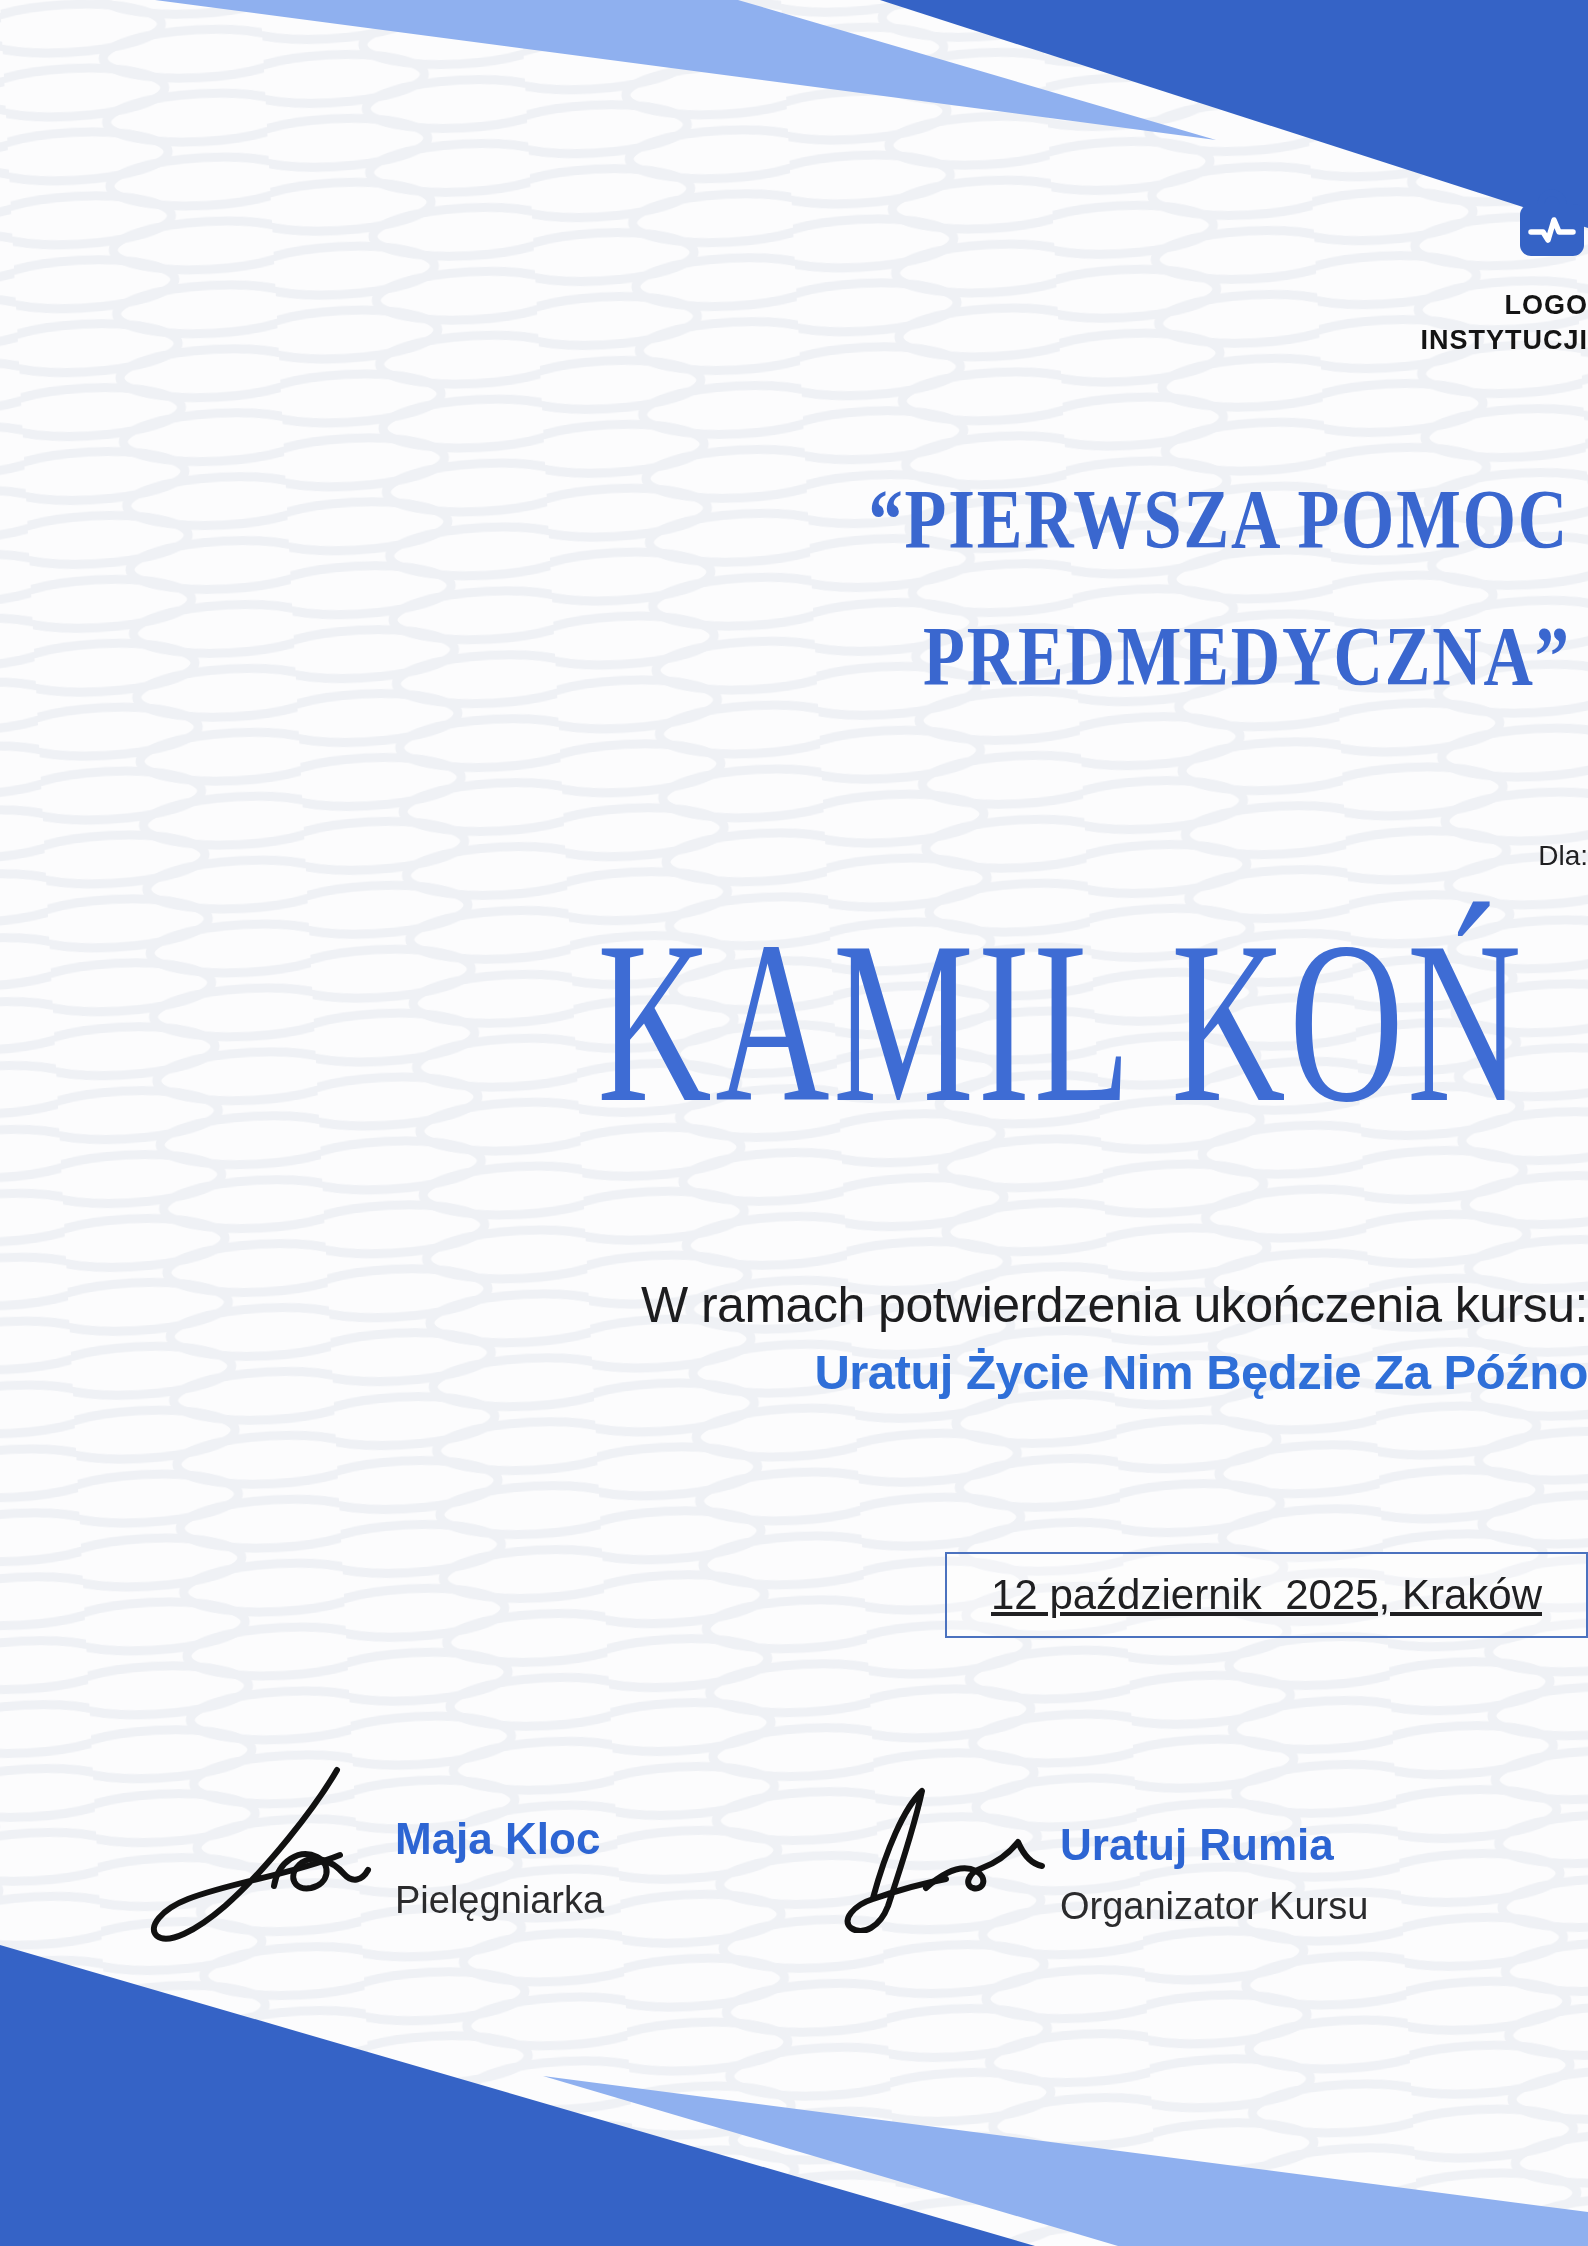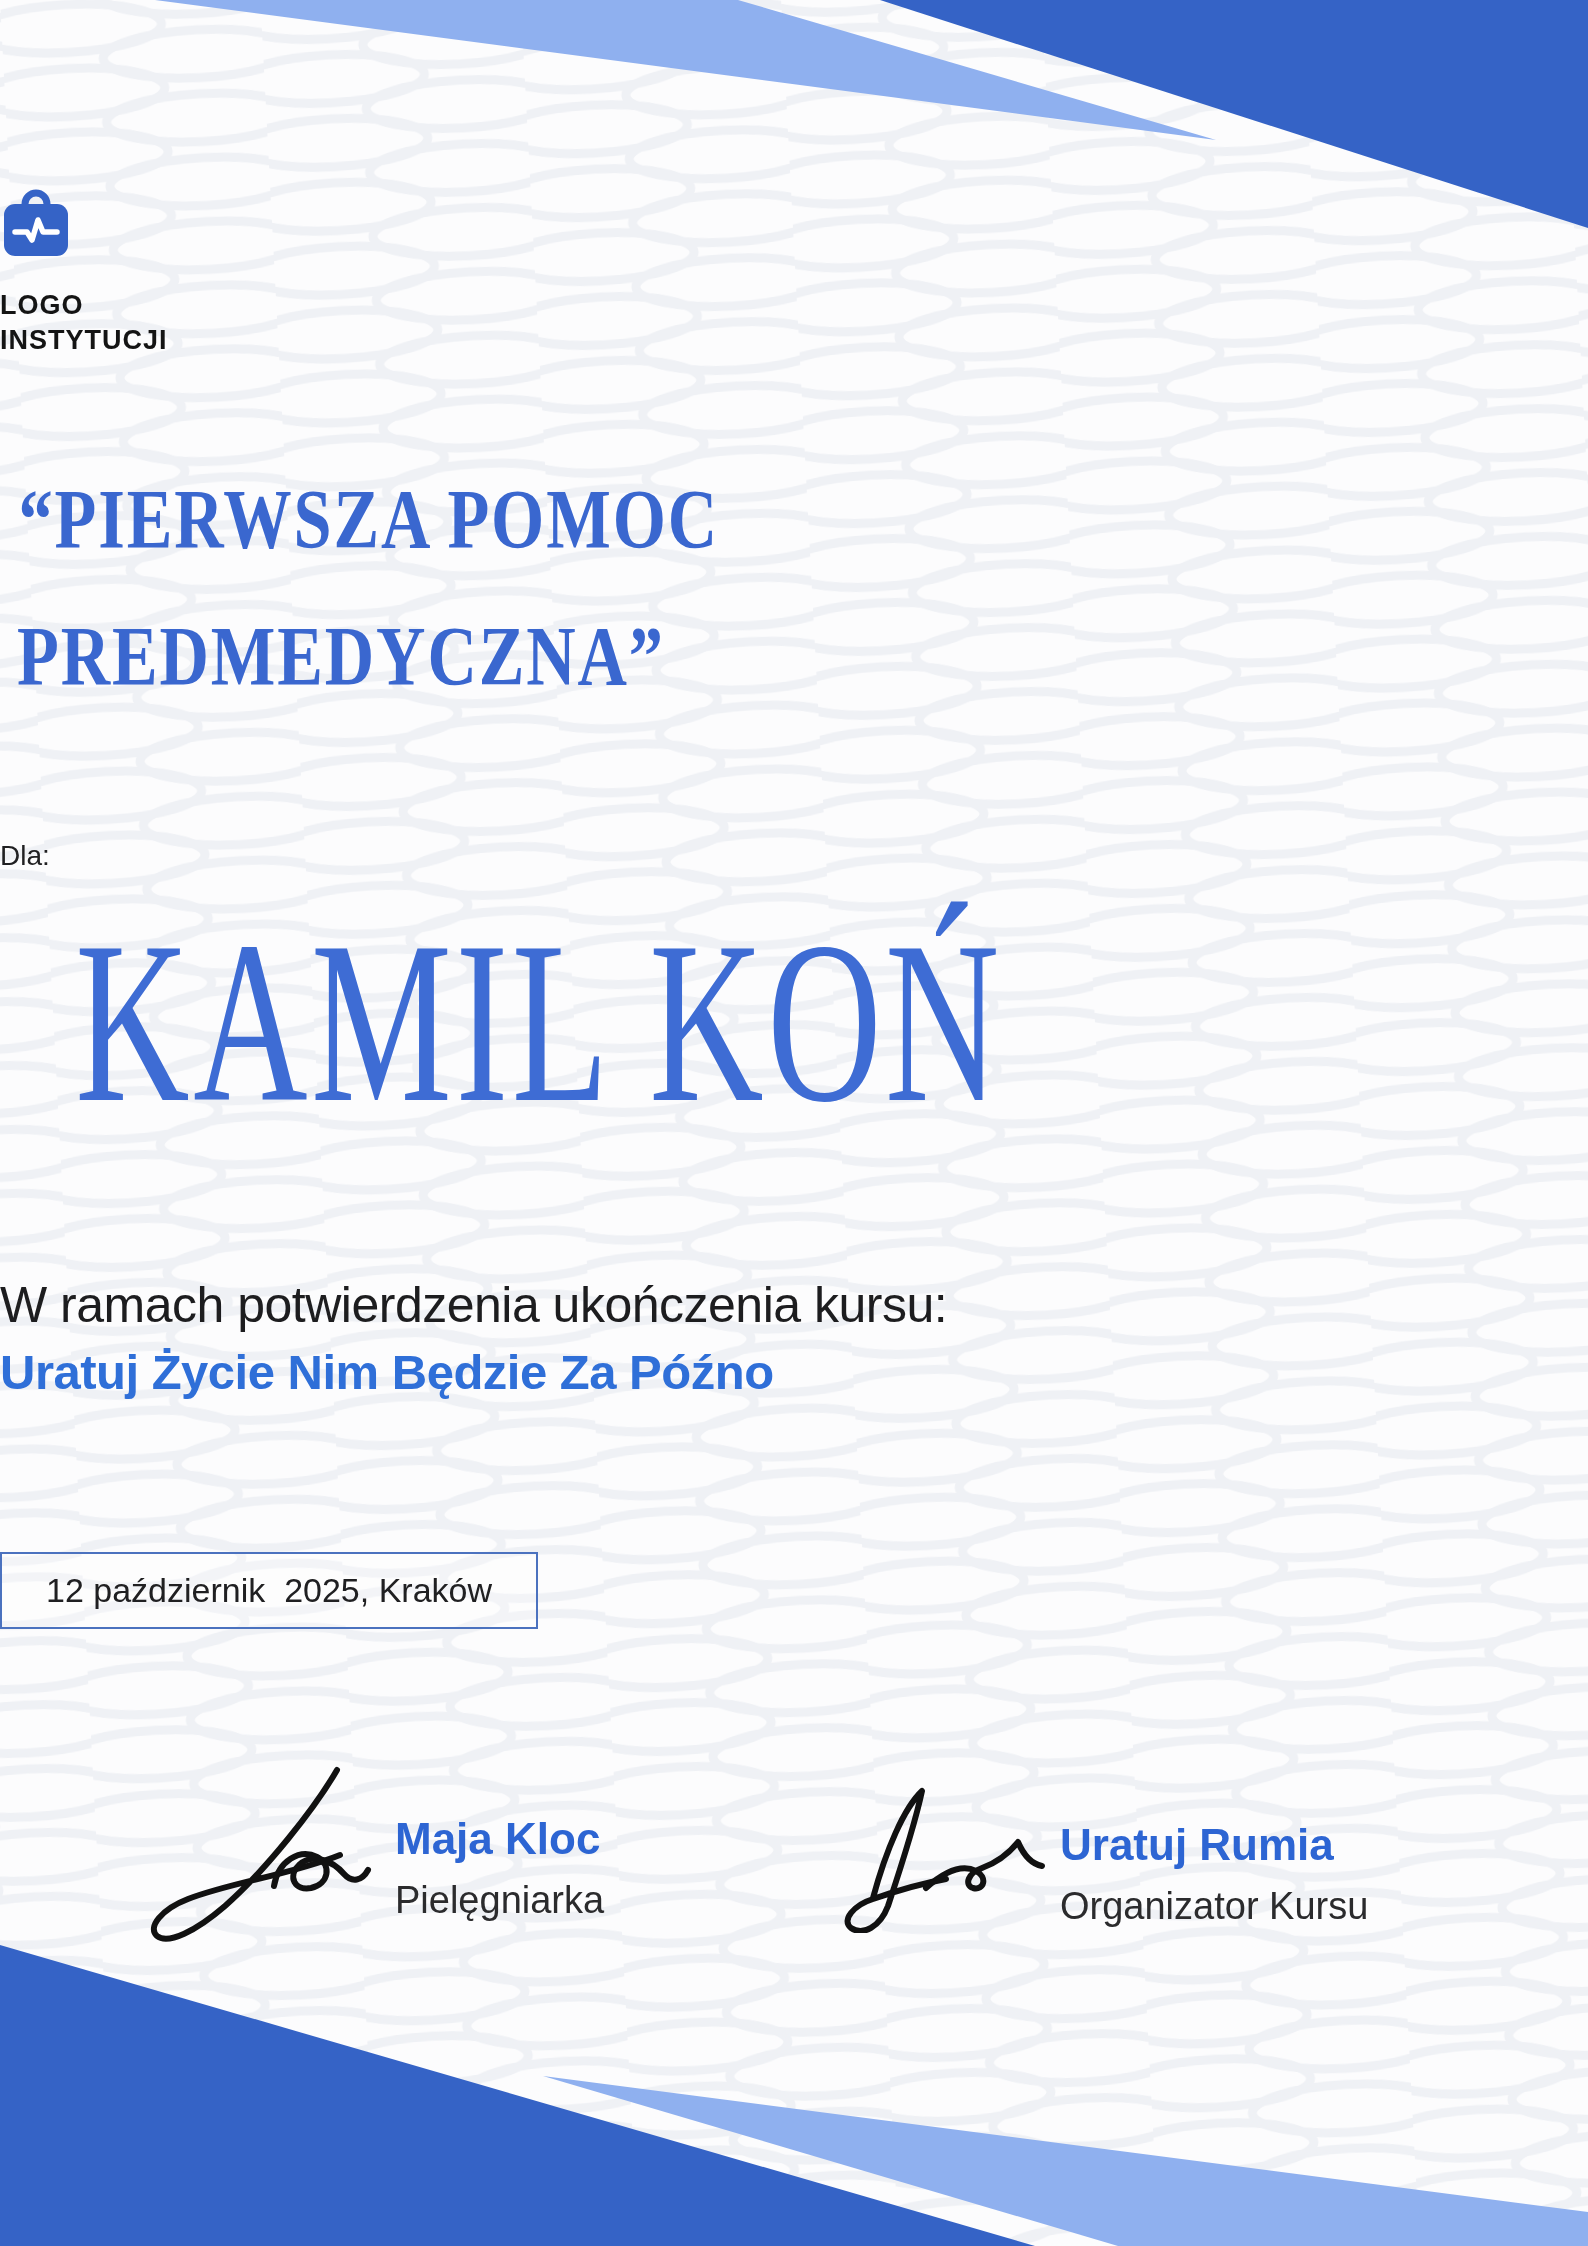--- a/index.html
+++ b/index.html
@@ -4,21 +4,21 @@
 <style>
   html,body{margin:0;padding:0;}
   body{
     width:1588px;height:2246px;
     font-family:"Liberation Sans",sans-serif;
     background:#fcfcfd;
     overflow:hidden;
   }
   .page{position:relative;width:1588px;height:2246px;background:#fcfcfd;overflow:hidden;}
   .layer{position:absolute;inset:0;pointer-events:none;}
-  .centered{position:absolute;left:0;right:0;text-align:left;}
+  .centered{position:absolute;left:0;right:0;text-align:right;}
   
   .logo-icon{top:188px;}
   .logo-text{
     top:288px;font-size:27px;font-weight:bold;color:#141414;
     line-height:35px;letter-spacing:1px;
   }
   .logo-text span{display:block;}
   
   .title{top:452px;color:#3a67cf;font-family:"Liberation Serif",serif;font-weight:700;}
   .title .tline{display:block;height:137px;line-height:137px;font-size:72px;}
@@ -28,21 +28,21 @@
   
   .name{top:908px;color:#3e6cd4;font-family:"Liberation Serif",serif;font-weight:400;padding-left:12px;}
   .name > span{display:inline-block;font-size:180px;line-height:1;transform:scale(0.88,1.28);transform-origin:center top;letter-spacing:4px;white-space:nowrap;}
   
   .course-intro{top:1276px;font-size:50px;color:#1d1d1f;letter-spacing:-0.5px;}
   .course-name{top:1344px;font-size:49px;font-weight:bold;color:#2f6fd8;letter-spacing:-0.5px;}
   
   .date-wrap{top:1552px;}
   .date-box{
     display:inline-block;border:2px solid #4b72bf;background:rgba(255,255,255,.25);
-    padding:17px 44px;font-size:34px;color:#202022;white-space:pre;
+    padding:17px 44px;font-size:42px;color:#202022;white-space:pre;text-decoration:underline;
   }
   
   .sig-scribble{position:absolute;}
   .sig-text{position:absolute;text-align:left;margin-top:11px;}
   .sig-name{font-size:44px;font-weight:bold;color:#2d65d3;line-height:1;}
   .sig-role{margin-top:20px;font-size:38px;color:#2b2b2d;line-height:1;}
   .sig-left-text{left:395px;top:1806px;}
   .sig-right-text{left:1060px;top:1812px;}
   .sig-left-scribble{left:132px;top:1758px;}
   .sig-right-scribble{left:778px;top:1778px;}

